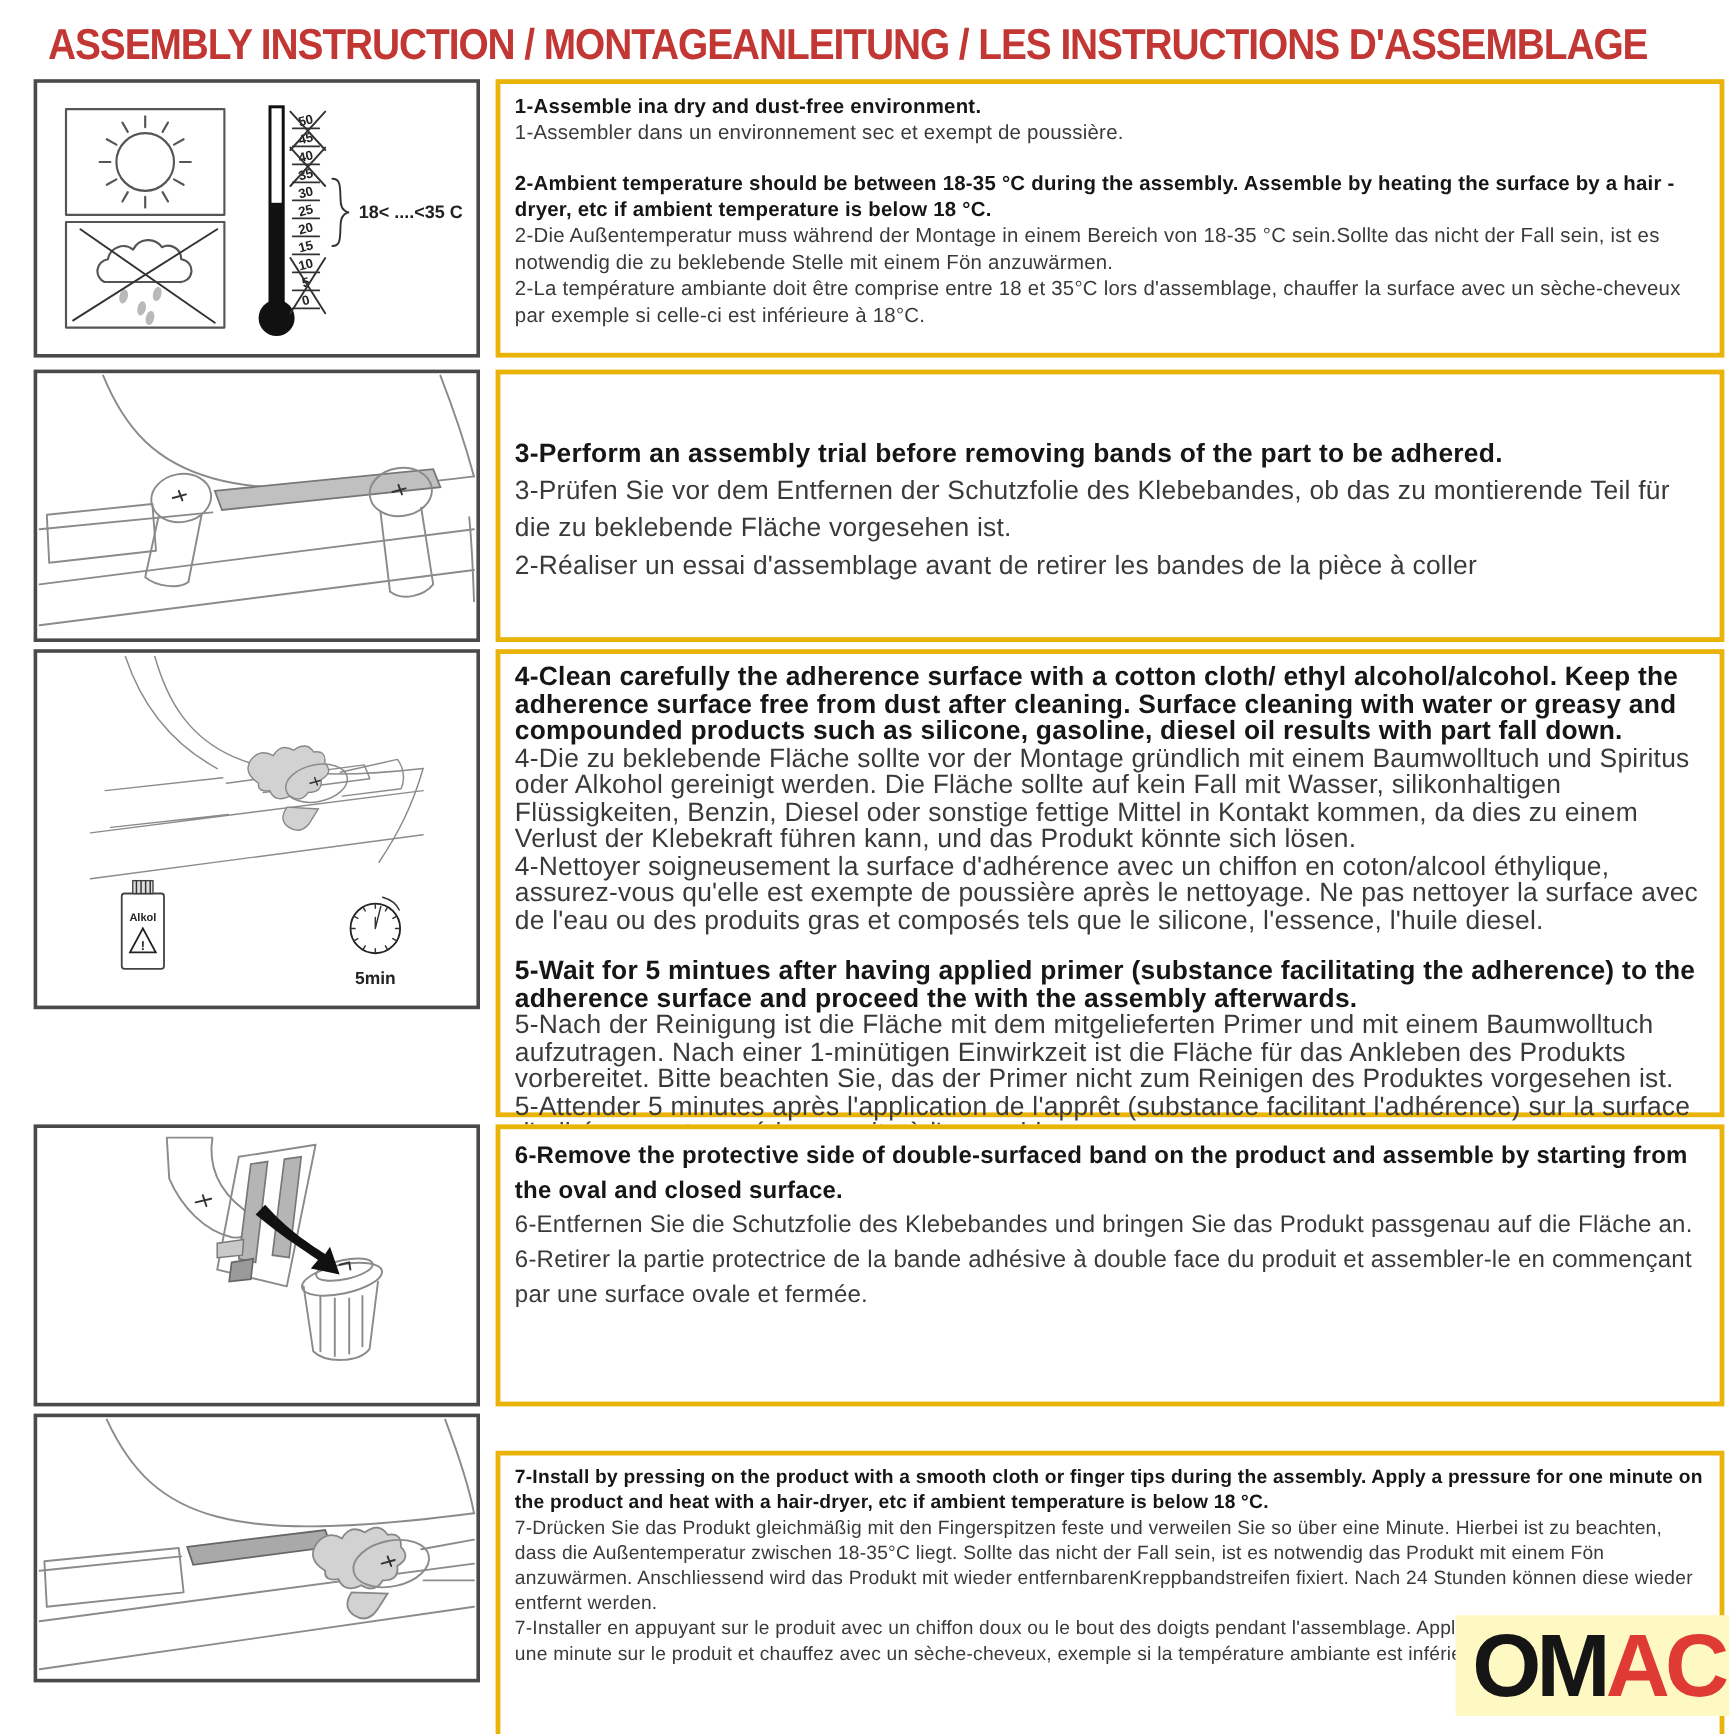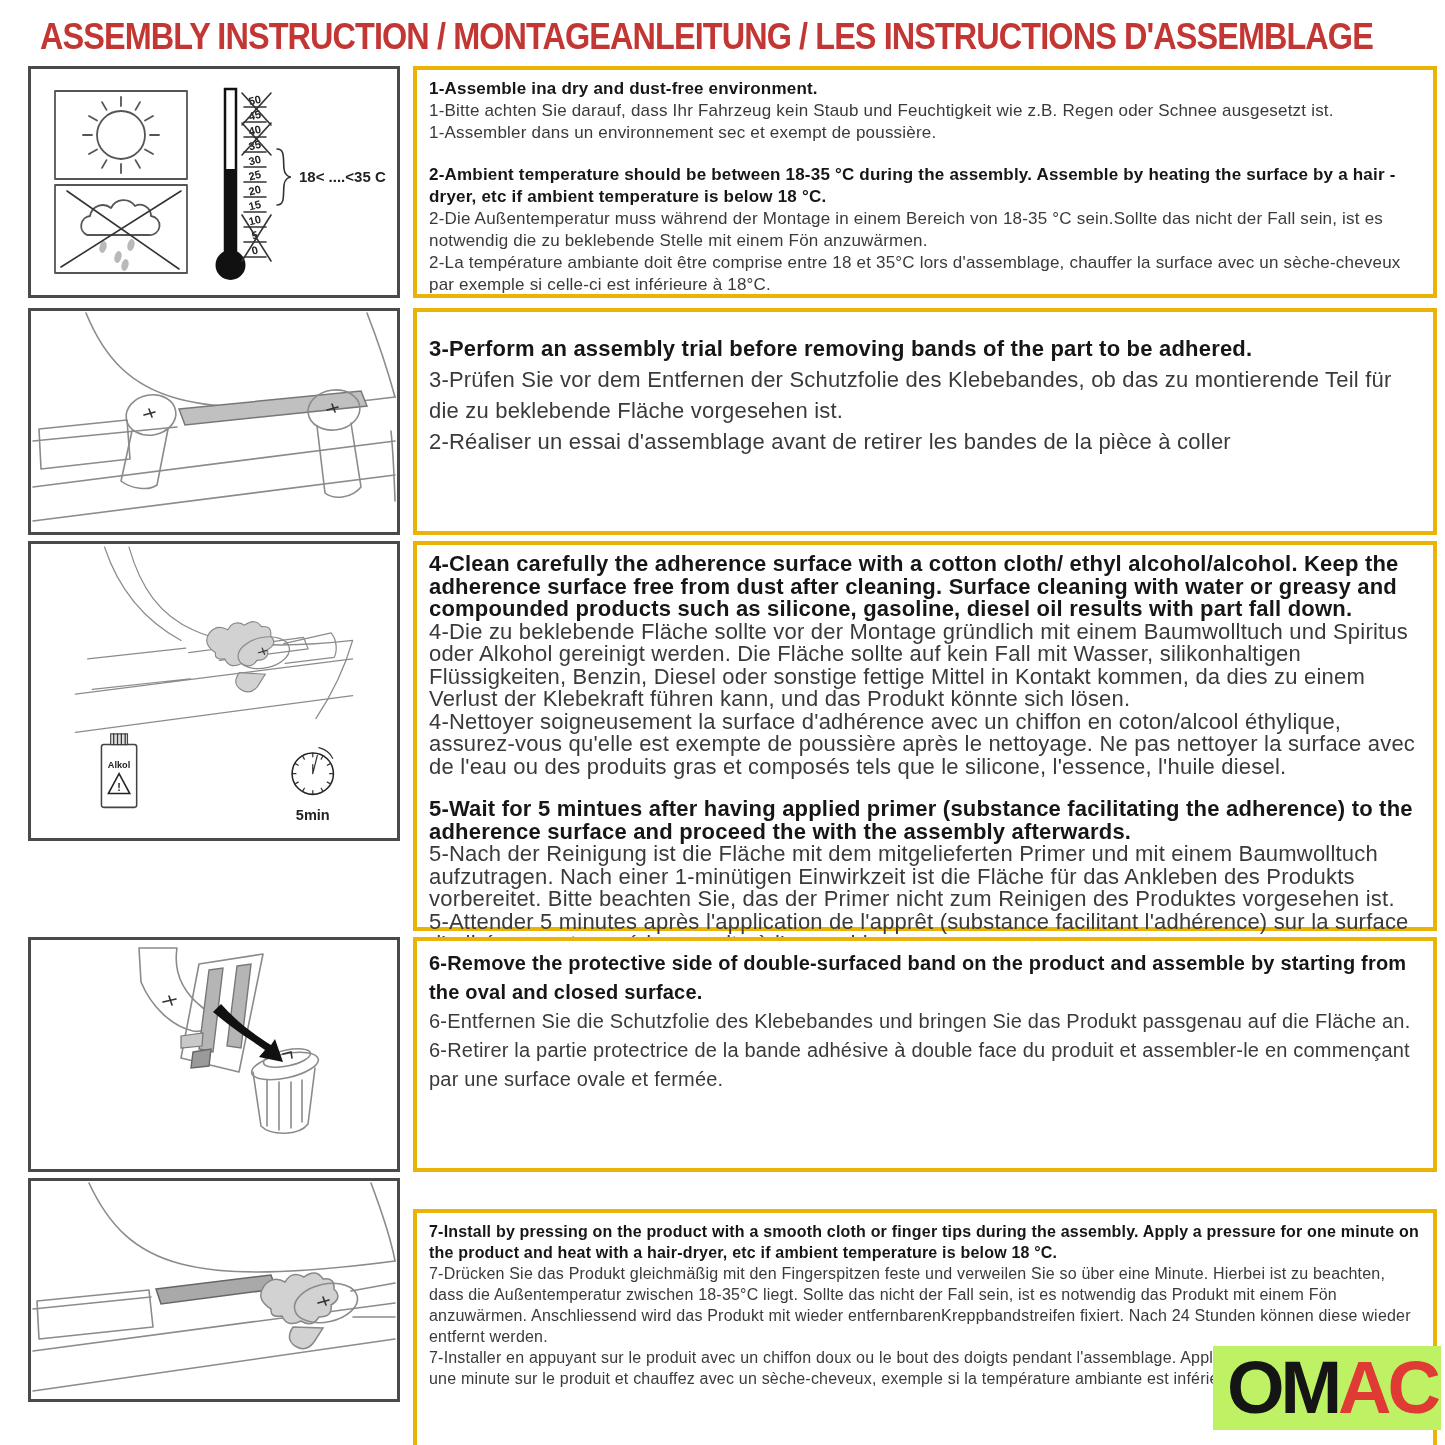--- a/index.html
+++ b/index.html
@@ -11,30 +11,30 @@
   .row{position:absolute;left:0;width:1445px;}
   .illus{position:absolute;left:28px;width:372px;border:3px solid #4a4a4a;background:#fff;box-sizing:border-box;}
   .illus svg{display:block;width:100%;height:100%;}
   .txt{position:absolute;left:413px;width:1024px;border:4px solid #eab308;background:#fff;
        box-sizing:border-box;padding:8px 12px;}
   .txt p{margin:0;color:var(--text-regular,#3a3a3a);letter-spacing:.2px;}
   .txt p.b{font-weight:bold;color:var(--text-dark,#161616);}
   .txt p.g{margin-top:20px;}
   .s0 p{font-size:17px;line-height:22px;}
   .s1 p{font-size:22px;line-height:31px;}
-  .s1 .txt{padding-top:21px;}
+  .s1 .txt{padding-top:50px;}
   .s2 p{font-size:22px;line-height:22.5px;}
   .s3 p{font-size:20px;line-height:29px;}
   .s3 .txt{}
   .s4 p{font-size:16px;line-height:21px;}
   .ln{fill:none;stroke:#8b8b8b;stroke-width:1.6;stroke-linecap:round;stroke-linejoin:round;}
   .ik{fill:none;stroke:#555;stroke-width:1.8;stroke-linecap:round;stroke-linejoin:round;}
   .xk{fill:none;stroke:#333;stroke-width:1.6;stroke-linecap:round;}
   .num{font-size:11px;font-weight:bold;fill:#222;}
-  .logo{position:absolute;top:1346px;right:4px;background:#bef264;padding:0 4px 0 14px;
+  .logo{position:absolute;top:1346px;right:4px;background:#fef9c3;padding:0 4px 0 14px;
         font-weight:bold;font-size:74px;letter-spacing:-4px;line-height:84px;}
   .logo .lb{color:var(--logo-black,#151515);}
   .logo .lr{color:var(--logo-red,#e03a35);}
 </style>
 </head>
 <body>
 
 <div class="page">
 
   <h1 class="title">ASSEMBLY INSTRUCTION / MONTAGEANLEITUNG / LES INSTRUCTIONS D'ASSEMBLAGE</h1>
@@ -78,21 +78,20 @@
           </g>
           <path class="xk" d="M213,38h22 M213,53h22 M213,68h22 M213,83h22 M213,98h22 M213,113h22 M213,128h22 M213,143h22 M213,158h22 M213,173h22 M213,188h22" stroke-width="1.2"></path>
           <path class="xk" d="M211,24 L240,56 M240,24 L211,56 M211,54 L240,86 M240,54 L211,86 M211,146 L240,192 M240,146 L211,192"></path>
           <path class="xk" d="M246,80 c8,0 6,9 7,20 c.5,6 5,8 7,8 c-2,0 -6.5,2 -7,8 c-1,11 1,20 -7,20" stroke-width="2"></path>
           <text x="268" y="113" font-size="15" font-weight="bold" fill="#222">18&lt; ....&lt;35 C</text>
         </g>
       </svg>
     </div>
     <div class="txt" style="top:66px;height:232px;">
       <p class="b">1-Assemble ina dry and dust-free environment.</p>
-      <p>1-Bitte achten Sie darauf, dass Ihr Fahrzeug kein Staub und Feuchtigkeit wie z.B. Regen oder Schnee ausgesetzt ist.</p>
       <p>1-Assembler dans un environnement sec et exempt de poussière.</p>
       <p class="b g">2-Ambient temperature should be between 18-35 °C  during the assembly. Assemble by heating the surface by a hair -dryer, etc if ambient temperature is below 18 °C.</p>
       <p>2-Die Außentemperatur muss während der Montage in einem Bereich von 18-35 °C  sein.Sollte das nicht der Fall sein, ist es notwendig die zu beklebende Stelle mit einem Fön anzuwärmen.</p>
       <p>2-La température ambiante doit être comprise entre 18 et 35°C lors d'assemblage, chauffer la surface avec un sèche-cheveux par exemple si celle-ci est inférieure à 18°C.</p>
     </div>
   </div>
 
   <div class="row s1">
     <div class="illus" style="top:308px;height:227px;">
       <svg viewBox="0 0 366 221">

